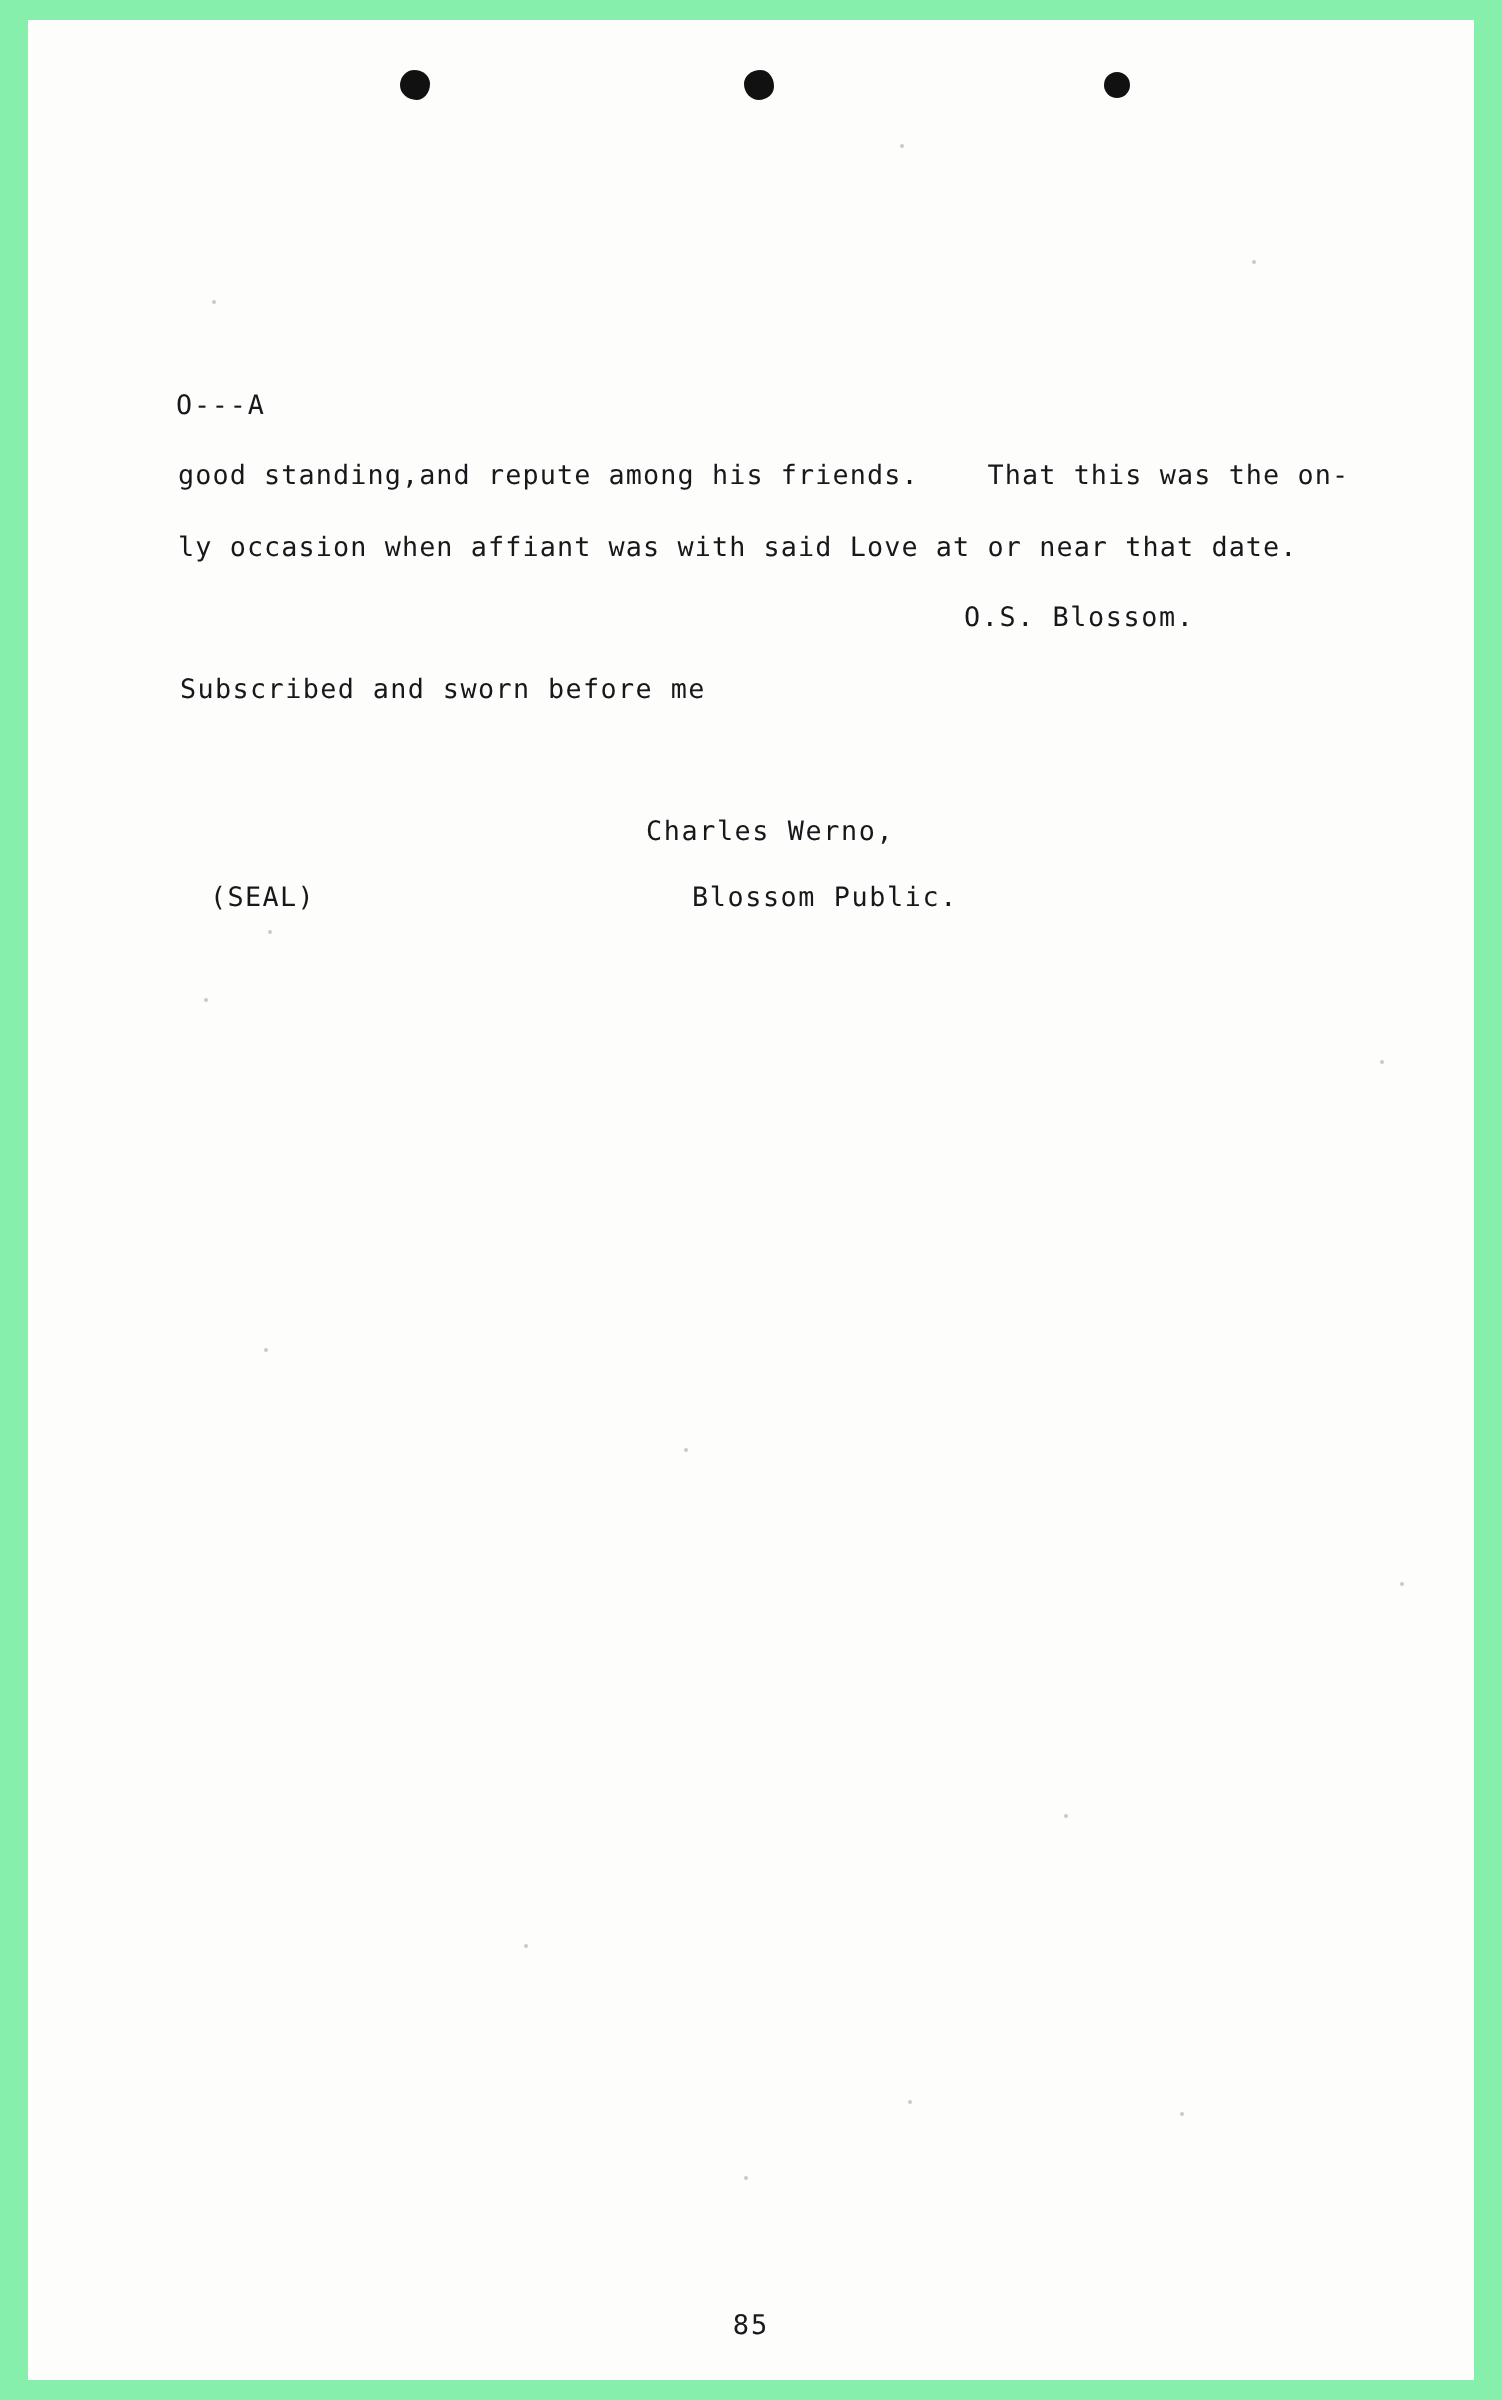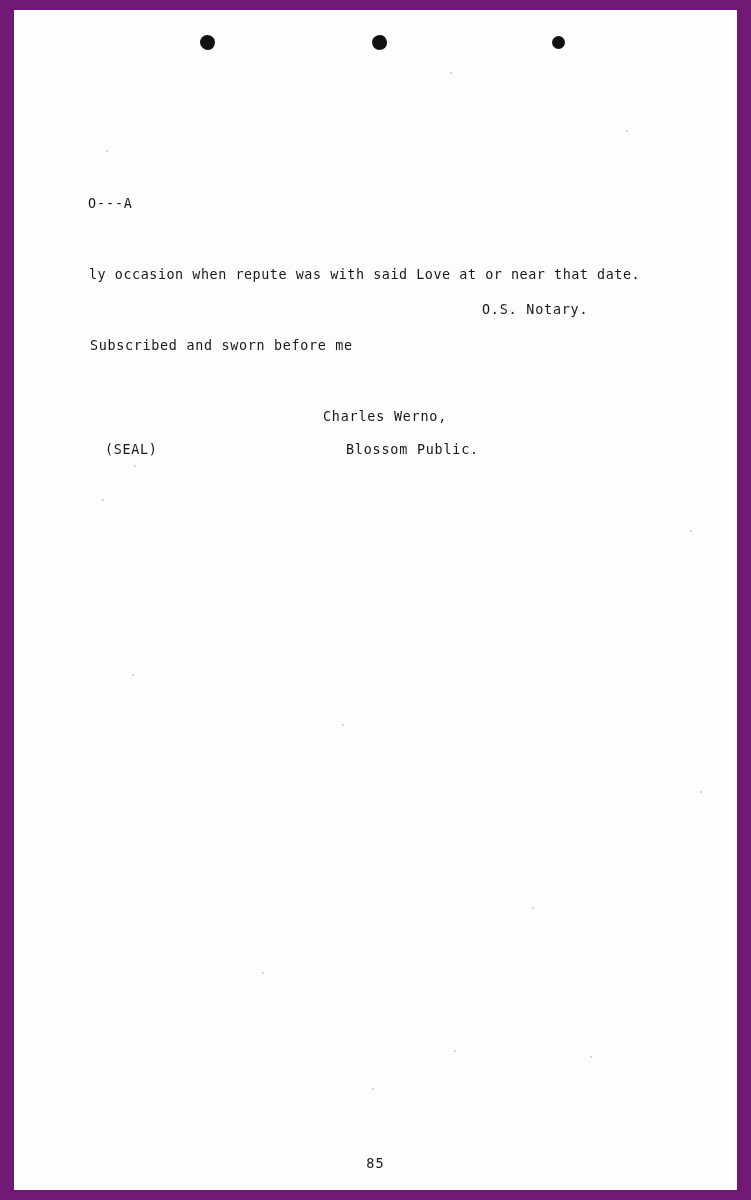--- a/index.html
+++ b/index.html
@@ -12,21 +12,21 @@
     height: 1200px;
     overflow: hidden;
     font-family: "DejaVu Sans Mono", monospace;
   }
 
   
   .scan-frame {
     position: relative;
     width: 751px;
     height: 1200px;
-    background: #701a75;
+    background: #86efac;
   }
 
   .page {
     position: absolute;
     left: 14px;
     top: 10px;
     width: 723px;
     height: 1180px;
     background: #fdfdfb;
     overflow: hidden;
@@ -93,24 +93,25 @@
 <div class="scan-frame">
 
   <div class="page">
 
     <span class="punch p1"></span>
     <span class="punch p2"></span>
     <span class="punch p3"></span>
 
     <div class="line stamp-code">O---A</div>
 
+    <div class="line body-1">good standing,and repute among his friends.    That this was the on-</div>
 
-    <div class="line body-2">ly occasion when repute was with said Love at or near that date.</div>
+    <div class="line body-2">ly occasion when affiant was with said Love at or near that date.</div>
 
-    <div class="line signature">O.S. Notary.</div>
+    <div class="line signature">O.S. Blossom.</div>
 
     <div class="line sworn-1">Subscribed and sworn before me</div>
 
 
     <div class="line notary-name">Charles Werno,</div>
 
     <div class="line seal-mark">(SEAL)</div>
 
     <div class="line notary-title">Blossom Public.</div>
 

